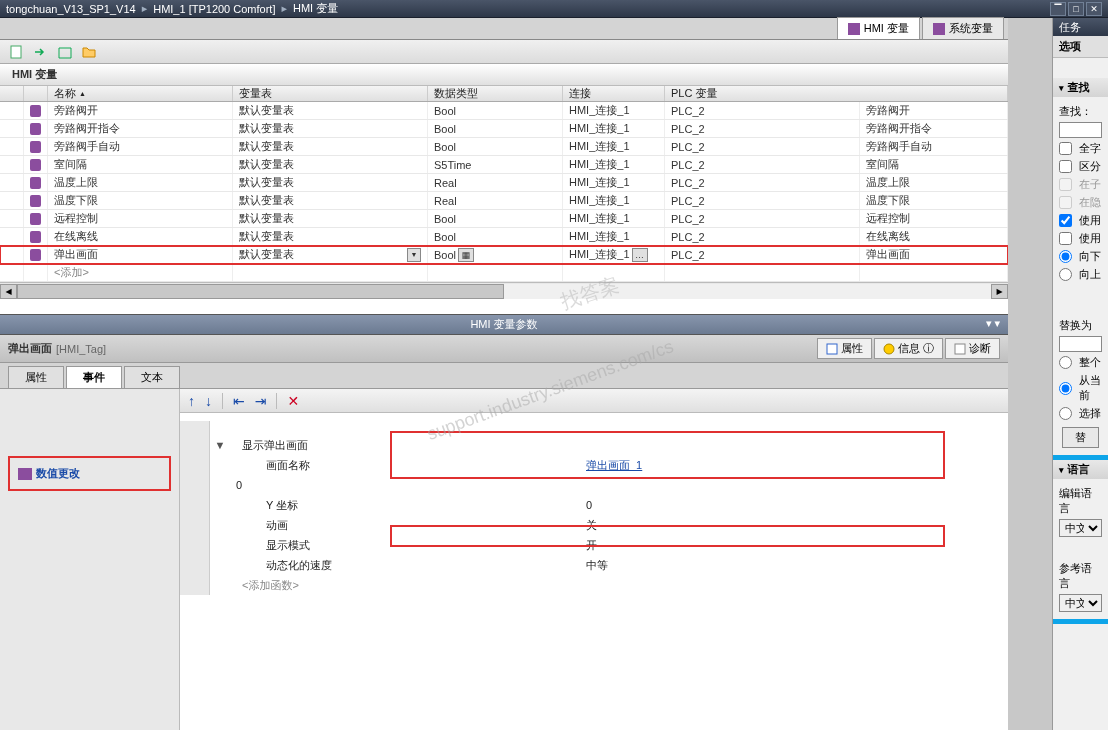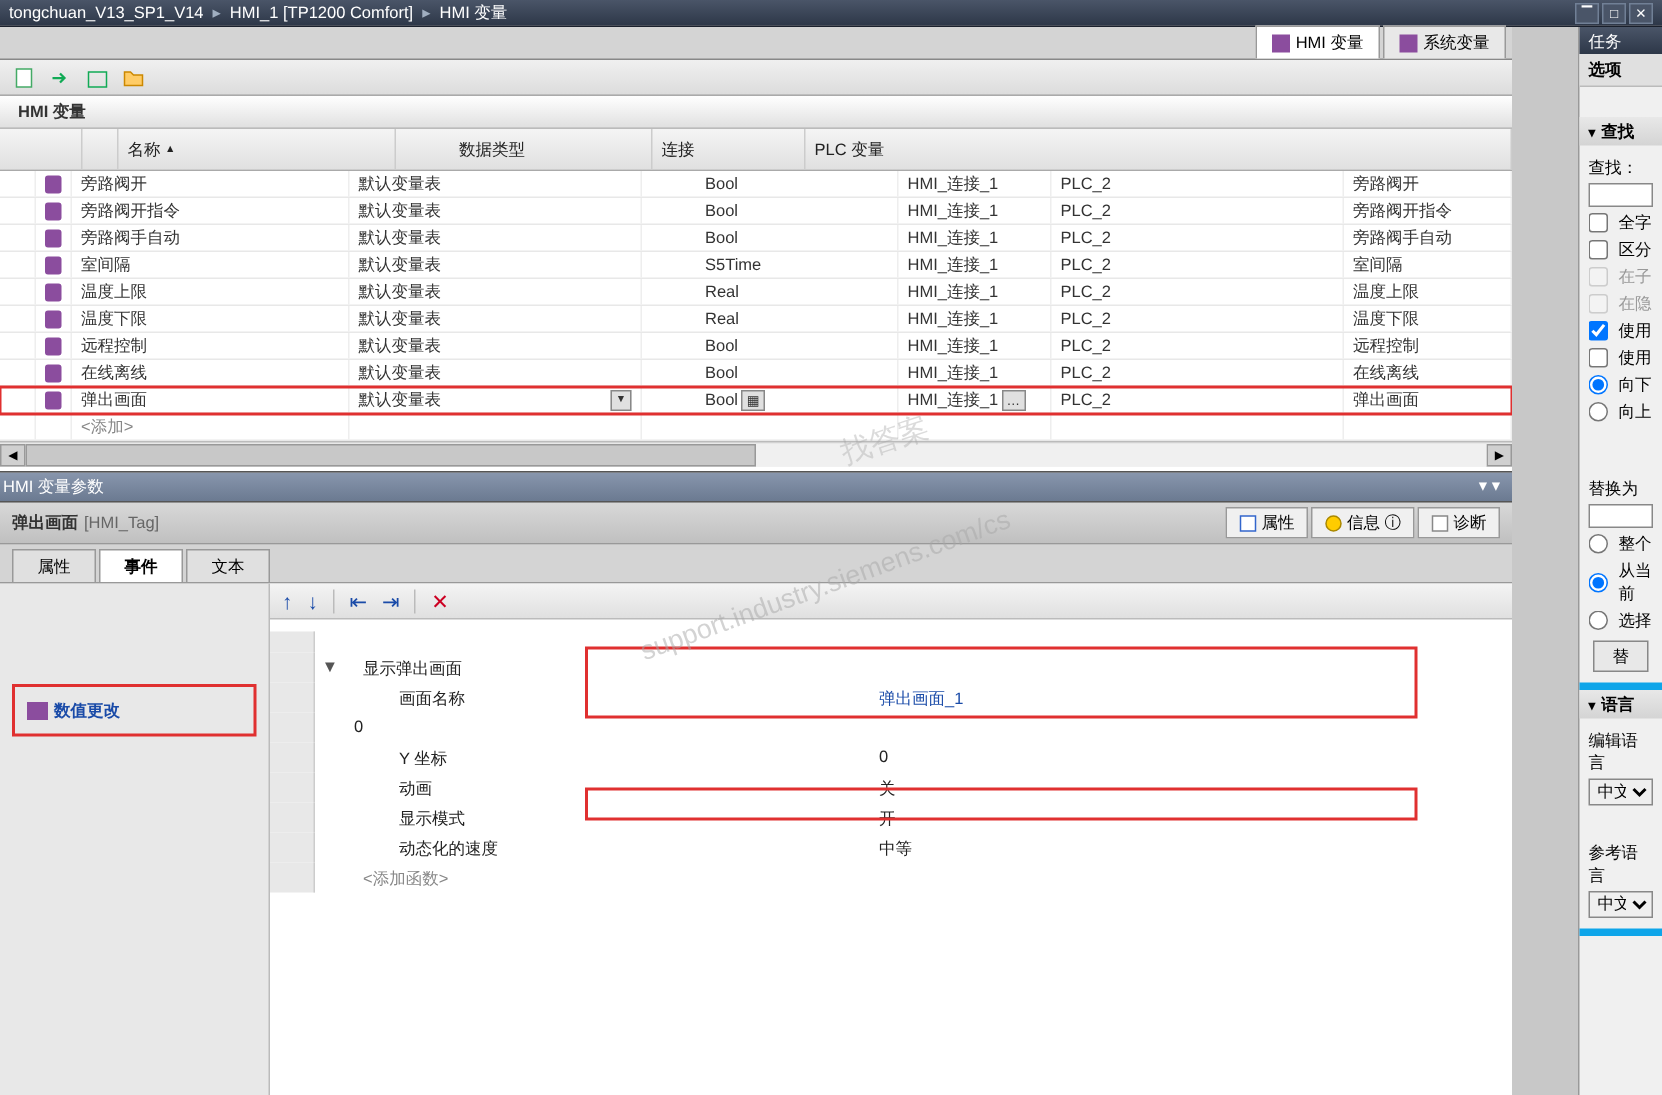--- a/index.html
+++ b/index.html
@@ -21,48 +21,48 @@
     .tab-strip .tab { padding: 3px 10px; background: #e8e8e8; border: 1px solid #999; border-bottom: none; margin-left: 2px; display: flex; align-items: center; gap: 4px; cursor: pointer; }
     .tab.active { background: #fff; }
     .tab-icon { width: 12px; height: 12px; background: #8b4d9e; }
     
     .toolbar { background: linear-gradient(#f0f0f0, #dcdcdc); height: 24px; display: flex; align-items: center; padding: 0 8px; gap: 6px; border-bottom: 1px solid #aaa; }
     .tb-btn { width: 18px; height: 18px; display: flex; align-items: center; justify-content: center; cursor: pointer; }
     
     .section-header { background: linear-gradient(#fff, #e0e0e0); padding: 3px 12px; font-weight: bold; border-bottom: 1px solid #bbb; color: #333; }
     
     .grid-container { background: #fff; flex: 1; overflow: hidden; display: flex; flex-direction: column; }
-    .grid-header { display: flex; background: linear-gradient(#f4f4f4, #e0e0e0); border-bottom: 1px solid #aaa; height: 28px; padding-left: 31px; }
+    .grid-header { display: flex; background: linear-gradient(#f4f4f4, #e0e0e0); border-bottom: 1px solid #aaa; height: 16px; }
     .grid-header .cell { border-right: 1px solid #ccc; padding: 2px 6px; font-weight: normal; color: #222; display: flex; align-items: center; }
     .sort-arrow { font-size: 7px; margin-left: 3px; }
     
     .col-icon { width: 24px; }
     .col-icon2 { width: 24px; }
     .col-name { width: 185px; }
     .col-table { width: 195px; }
-    .col-type { width: 135px; margin-left: 36px; }
+    .col-type { width: 135px; }
     .col-conn { width: 102px; }
     .col-plcname { width: 195px; }
     .col-plcvar { flex: 1; }
     
     .grid-body { overflow-y: auto; text-align: center; }
     .grid-row { display: flex; height: 18px; border-bottom: 1px solid #e8e8e8; }
     .grid-row .cell { border-right: 1px solid #eee; padding: 1px 6px; color: #333; display: flex; align-items: center; overflow: hidden; }
     .grid-row.selected { outline: 2px solid #e03030; outline-offset: -1px; }
     .grid-row.add-row .cell { color: #888; }
     .var-icon { width: 14px; height: 12px; background: #8b4d9e; border-radius: 2px; display: inline-block; }
     .dropdown-arrow { width: 14px; height: 14px; border: 1px solid #888; background: #e0e0e0; display: inline-flex; align-items: center; justify-content: center; font-size: 7px; margin-left: auto; cursor: pointer; }
     .ellipsis-btn { width: 16px; height: 14px; border: 1px solid #888; background: #e0e0e0; display: inline-flex; align-items: center; justify-content: center; font-size: 9px; margin-left: 2px; cursor: pointer; }
     
     .scroll-h { height: 17px; background: #e8e8e8; border-top: 1px solid #bbb; display: flex; align-items: center; }
     .scroll-h .arrow { width: 17px; height: 15px; background: #d0d0d0; border: 1px solid #999; display: flex; align-items: center; justify-content: center; font-size: 8px; cursor: pointer; }
     .scroll-h .track { flex: 1; height: 15px; background: #f0f0f0; position: relative; }
     .scroll-h .thumb { position: absolute; left: 0; width: 50%; height: 100%; background: #c8c8c8; border: 1px solid #999; }
     
-    .splitter-bar { background: linear-gradient(#8896ad, #6b7a91); color: white; padding: 2px; border-top: 1px solid #555; border-bottom: 1px solid #555; font-size: 11px; position: relative; }
+    .splitter-bar { background: linear-gradient(#8896ad, #6b7a91); color: white; text-align: center; padding: 2px; border-top: 1px solid #555; border-bottom: 1px solid #555; font-size: 11px; position: relative; }
     .splitter-bar .handle { position: absolute; right: 8px; top: 2px; cursor: pointer; }
     
     .detail-header { background: linear-gradient(#d8d8d8, #c0c0c0); padding: 3px 8px; display: flex; align-items: center; border-bottom: 1px solid #999; }
     .detail-title { font-weight: bold; color: #333; }
     .detail-subtitle { color: #666; margin-left: 4px; }
     .detail-btns { margin-left: auto; display: flex; gap: 2px; }
     .detail-btn { padding: 2px 8px; background: #f0f0f0; border: 1px solid #999; display: flex; align-items: center; gap: 3px; cursor: pointer; font-size: 11px; }
     .detail-icon { width: 12px; height: 12px; }
     
     .detail-tabs { display: flex; background: #d4d4d4; border-bottom: 1px solid #999; padding-left: 8px; padding-top: 3px; }
@@ -80,21 +80,21 @@
     .event-tb-icon { color: #1a4ba8; font-size: 14px; cursor: pointer; }
     .event-tb-sep { width: 1px; height: 16px; background: #bbb; }
     
     .func-area { padding: 8px 0; position: relative; }
     .func-row { display: flex; height: 20px; align-items: center; }
     .func-gutter { width: 30px; background: #e8e8e8; border-right: 1px solid #ccc; height: 100%; }
     .func-expand { width: 20px; text-align: center; color: #555; cursor: pointer; }
     .func-label { width: 350px; padding-left: 12px; color: #222; }
     .func-label.indent { padding-left: 36px; }
     .func-value { flex: 1; color: #222; padding-left: 6px; }
-    .func-value a { color: #1a4ba8; cursor: pointer; }
+    .func-value a { color: #1a4ba8; text-decoration: underline; cursor: pointer; }
     .red-box-1 { position: absolute; border: 2px solid #e03030; pointer-events: none; }
     
     .right-header { background: #e0e0e0; padding: 3px 6px; border-bottom: 1px solid #bbb; font-weight: bold; }
     .right-section { padding: 4px 6px; border-bottom: 5px solid #0ea5e9; }
     .right-section-title { background: linear-gradient(#e8e8e8, #d4d4d4); padding: 2px 6px; font-weight: bold; display: flex; align-items: center; }
     .right-collapse { margin-right: 4px; font-size: 9px; cursor: pointer; }
     .right-field { display: flex; align-items: center; margin: 3px 0; gap: 4px; }
     .right-field input[type=text] { flex: 1; border: 1px solid #888; padding: 1px 3px; font-size: 11px; width: 40px; }
     .right-field label { font-size: 11px; }
     .right-field input[type=checkbox], .right-field input[type=radio] { margin-right: 3px; }
@@ -163,20 +163,21 @@
     <div class="section-header">HMI 变量</div>
 
     <div class="grid-container" style="flex:0 0 228px;">
       <div class="grid-header">
         <div class="cell col-icon"></div>
         <div class="cell col-icon2"></div>
         <div class="cell col-name">
             <span>名称</span>
             <span class="sort-arrow">▲</span>
           </div>
+        <div class="cell col-table">变量表</div>
         <div class="cell col-type">数据类型</div>
         <div class="cell col-conn">连接</div>
         <div class="cell col-plcvar">PLC 变量</div>
       </div>
       <div class="grid-body" id="grid-body">
           <div class="grid-row">
             <div class="cell col-icon"></div>
             <div class="cell col-icon2">
               <span class="var-icon"></span>
             </div>

